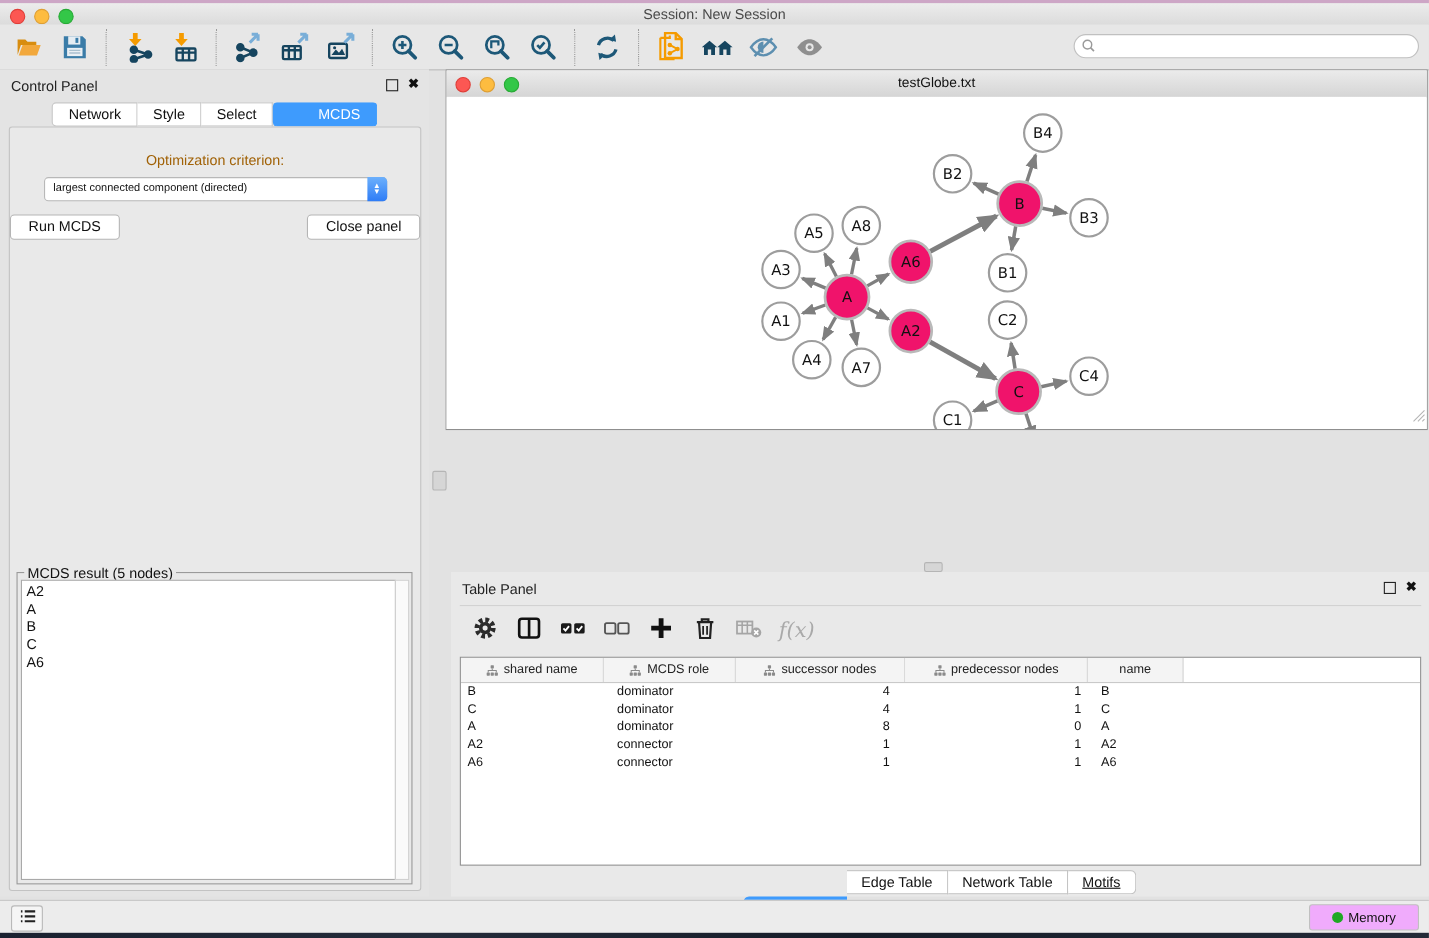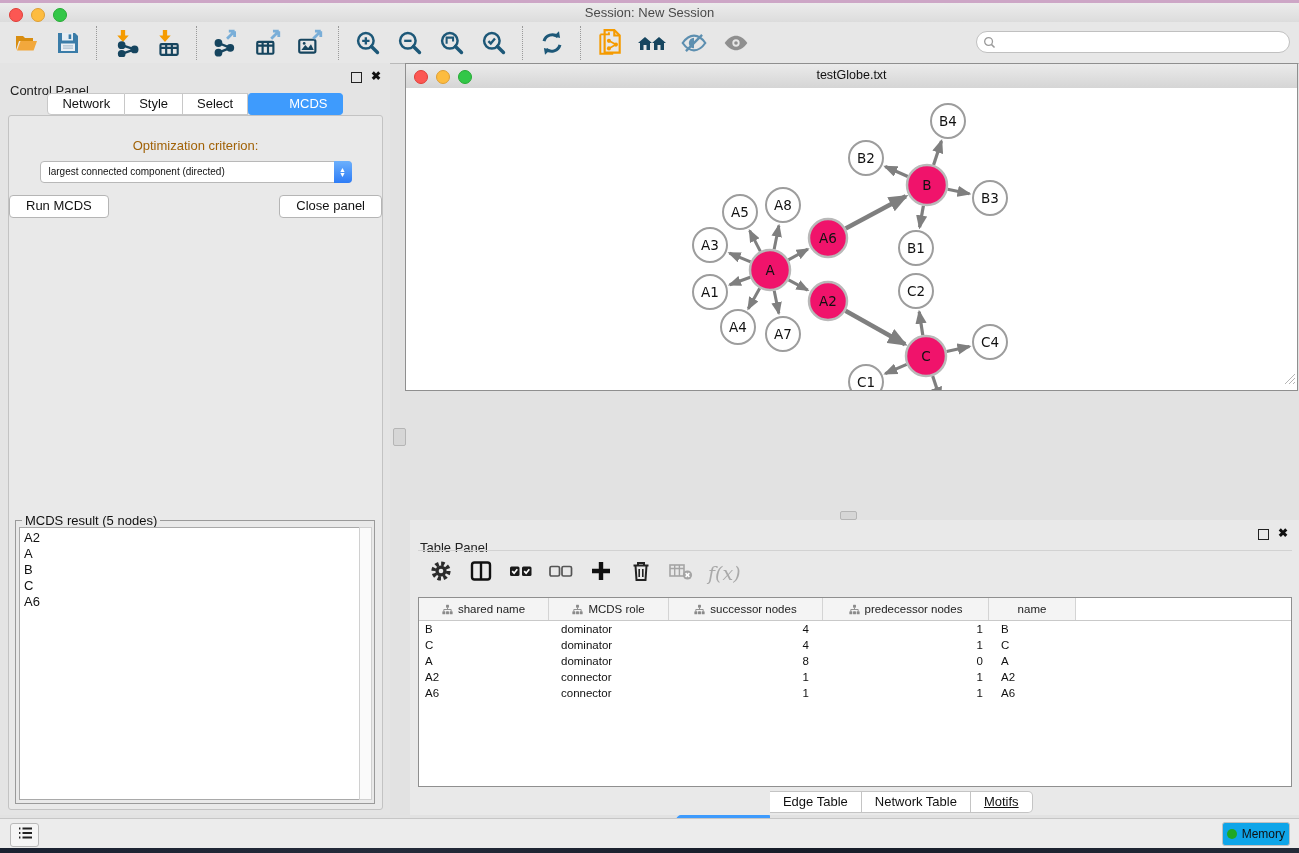--- a/index.html
+++ b/index.html
@@ -42,21 +42,21 @@
     background:#fff;padding:0 8px 0 24px;font-size:12px;outline:none;
     font-family:"Liberation Sans",sans-serif;
   }
   .search-glass{position:absolute;left:7px;top:4px;}
   
   .control-panel{
     position:absolute;left:0;top:63px;width:390px;height:752px;
     background:#e4e4e4;
   }
   .panel-header{height:26px;position:relative;}
-  .panel-title{position:absolute;left:10px;top:20px;font-size:13px;color:#222;}
+  .panel-title{position:absolute;left:10px;top:8px;font-size:13px;color:#222;}
   .float-box{position:absolute;width:9px;height:9px;border:1.5px solid #222;top:9px;}
   .close-x{position:absolute;top:6px;font-size:12px;font-weight:bold;color:#111;}
   .cp-float{right:28px;} .cp-close{right:9px;}
   .cp-tabs{
     position:absolute;left:0;right:0;top:30px;display:flex;justify-content:center;z-index:5;
   }
   .cp-tab{
     height:20px;line-height:20px;padding:0 14px;background:#fff;
     border:1px solid #c8c8c8;border-left:none;font-size:13px;color:#111;
   }
@@ -158,22 +158,22 @@
   
   .status-bar{
     position:absolute;left:0;top:818px;width:1299px;height:30px;background:#ececec;
     border-top:1px solid #c6c6c6;
   }
   .list-btn{
     position:absolute;left:10px;top:4px;width:27px;height:22px;background:#f5f5f5;
     border:1px solid #b9b9b9;border-radius:3px;display:flex;align-items:center;justify-content:center;
   }
   .memory-btn{
-    position:absolute;right:9px;top:3px;height:22px;background:#0ea5e9;border:1px solid #c0c0c0;
-    border-radius:3px;display:flex;align-items:center;gap:5px;padding:0 4px;font-size:12px;color:#111;
+    position:absolute;right:9px;top:3px;height:22px;background:#f0abfc;border:1px solid #c0c0c0;
+    border-radius:3px;display:flex;align-items:center;gap:5px;padding:0 20px;font-size:12px;color:#111;
   }
   .mem-dot{width:10px;height:10px;border-radius:50%;background:#1fa824;}
   .desktop-bottom{
     position:absolute;left:0;top:848px;width:1299px;height:5px;
     background:linear-gradient(90deg,#1a2130,#242b3a 30%,#161c28 60%,#232a38);
   }
 </style>
 </head>
 <body>
 

